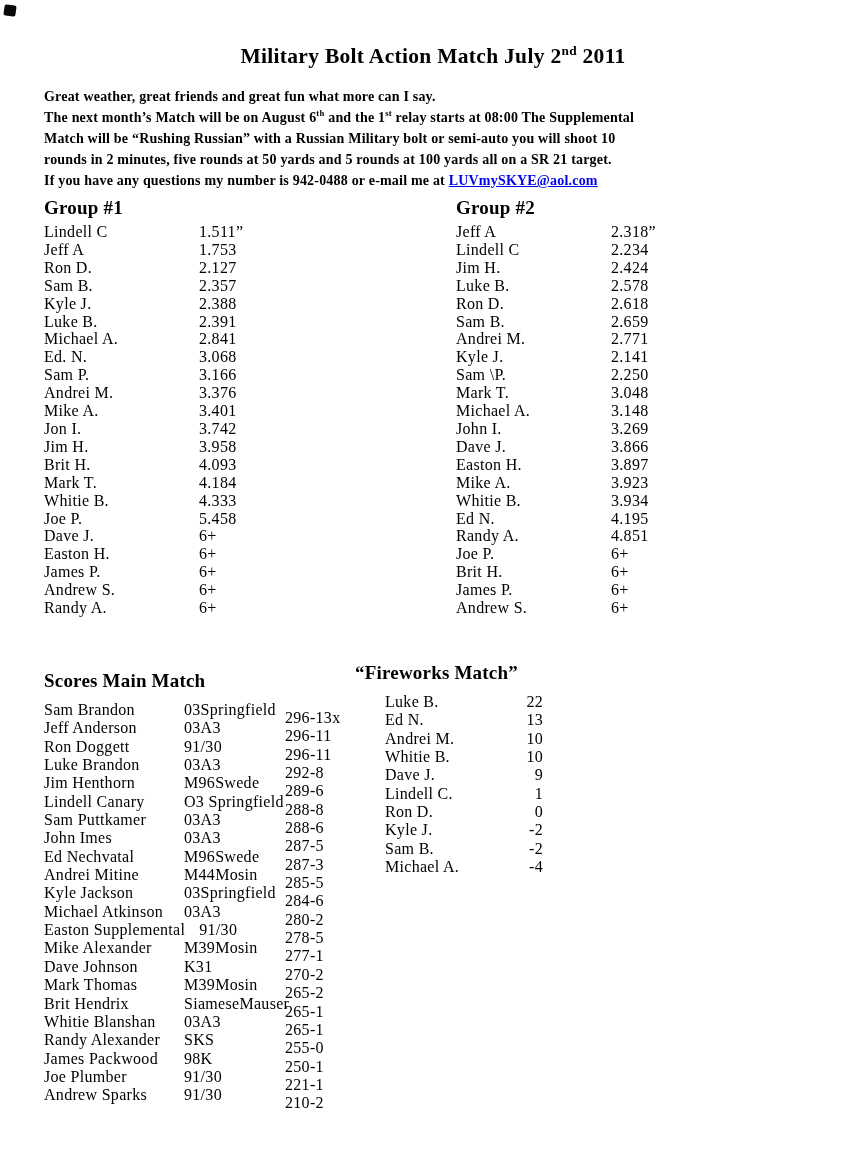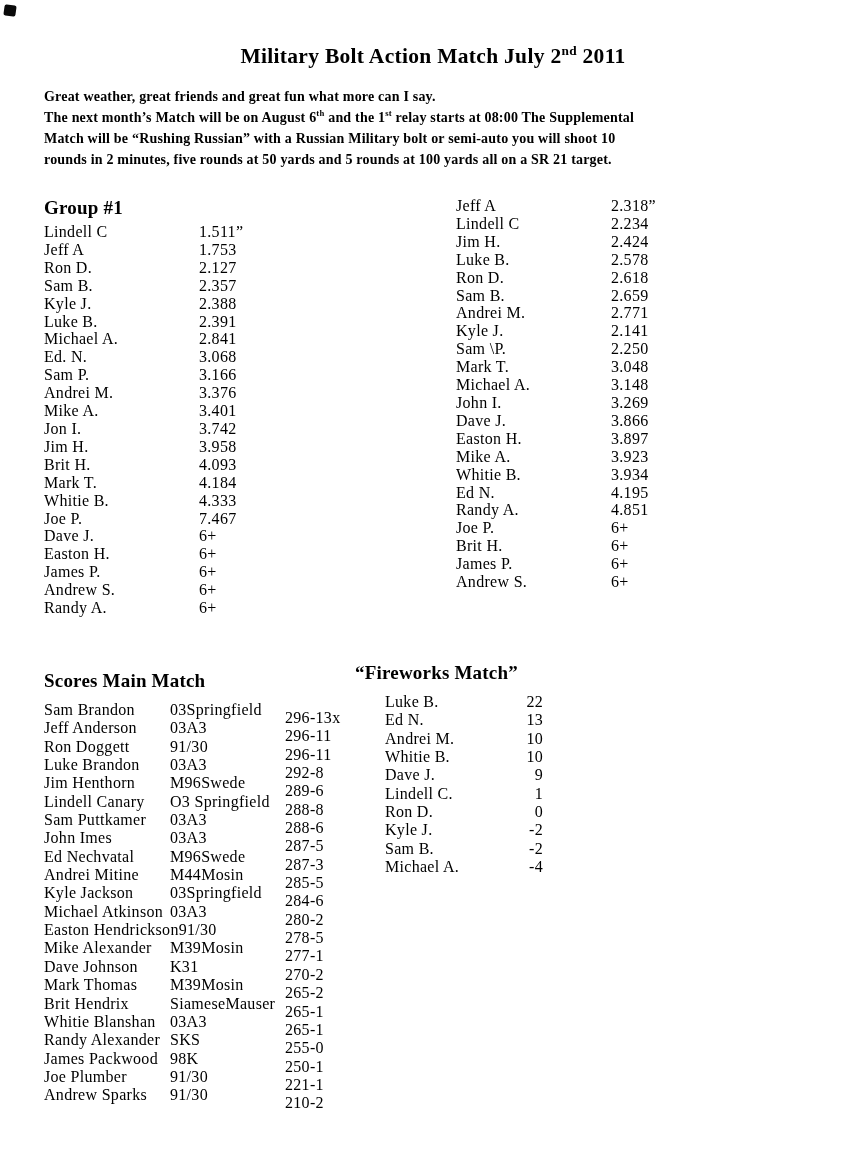--- a/index.html
+++ b/index.html
@@ -31,41 +31,42 @@
   .sec-head{font-size:19px;font-weight:bold;letter-spacing:.2px;margin:0 0 4px 0;}
   .list{font-size:16px;line-height:17.9px;letter-spacing:.3px;}
   .row{display:flex;position:relative;white-space:nowrap;}
   .g-name{flex:none;min-width:155px;}
   
   .scores{position:absolute;top:662px;left:0;right:0;}
   .mm{left:44px;width:360px;margin-top:8px;}
   .fw{left:355px;width:240px;}
   .scores .sec-head{margin-bottom:9px;}
   .scores .list{line-height:18.35px;}
-  .mm-name{flex:none;min-width:126px;padding-right:0;}
+  .mm-name{flex:none;min-width:126px;padding-right:14px;}
   .mm-score{position:absolute;left:241px;top:8px;}
   .mm-rows .row:last-child .mm-score{top:8px;}
   .fw-rows{padding-left:30px;}
   .fw-name{flex:none;min-width:122px;}
   .fw-score{display:inline-block;width:36px;text-align:right;}
 </style>
 </head>
 <body>
 
 <div class="page">
 
   <div class="scan-mark"></div>
 
   <div class="doc-title"><span>Military Bolt Action Match July 2</span><sup>nd</sup><span> 2011</span></div>
 
   <div class="intro">
     <div>Great weather, great friends and great fun what more can I say.</div>
     <div><span>The next month’s Match will be on August 6</span><sup>th</sup><span> and the 1</span><sup>st</sup><span> relay starts at 08:00 The Supplemental</span></div>
     <div>Match will be “Rushing Russian” with a Russian Military bolt or semi-auto you will shoot 10</div>
     <div>rounds in 2 minutes, five rounds at 50 yards and 5 rounds at 100 yards all on a SR 21 target.</div>
+    <div><span>If you have any questions my number is 942-0488 or e-mail me at </span><a>LUVmySKYE@aol.com</a></div>
   </div>
 
   <div class="groups">
 
     <div class="col-abs g1">
       <div class="sec-head">Group #1</div>
       <div class="list">
 
           <div class="row">
             <span class="g-name">Lindell C</span>
@@ -142,21 +143,21 @@
             <span class="g-score">4.184</span>
           </div>
 
           <div class="row">
             <span class="g-name">Whitie B.</span>
             <span class="g-score">4.333</span>
           </div>
 
           <div class="row">
             <span class="g-name">Joe P.</span>
-            <span class="g-score">7.467</span>
+            <span class="g-score">5.458</span>
           </div>
 
           <div class="row">
             <span class="g-name">Dave J.</span>
             <span class="g-score">6+</span>
           </div>
 
           <div class="row">
             <span class="g-name">Easton H.</span>
             <span class="g-score">6+</span>
@@ -173,20 +174,21 @@
           </div>
 
           <div class="row">
             <span class="g-name">Randy A.</span>
             <span class="g-score">6+</span>
           </div>
         </div>
     </div>
 
     <div class="col-abs g2">
+      <div class="sec-head">Group #2</div>
       <div class="list">
 
           <div class="row">
             <span class="g-name">Jeff A</span>
             <span class="g-score">2.318”</span>
           </div>
 
           <div class="row">
             <span class="g-name">Lindell C</span>
             <span class="g-score">2.234</span>
@@ -368,21 +370,21 @@
             <span class="mm-score">284-6</span>
           </div>
 
           <div class="row">
             <span class="mm-name">Michael Atkinson</span>
             <span class="mm-rifle">03A3</span>
             <span class="mm-score">280-2</span>
           </div>
 
           <div class="row">
-            <span class="mm-name">Easton Hendrickson</span>
+            <span class="mm-name">Easton Supplemental</span>
             <span class="mm-rifle">91/30</span>
             <span class="mm-score">278-5</span>
           </div>
 
           <div class="row">
             <span class="mm-name">Mike Alexander</span>
             <span class="mm-rifle">M39Mosin</span>
             <span class="mm-score">277-1</span>
           </div>
 

